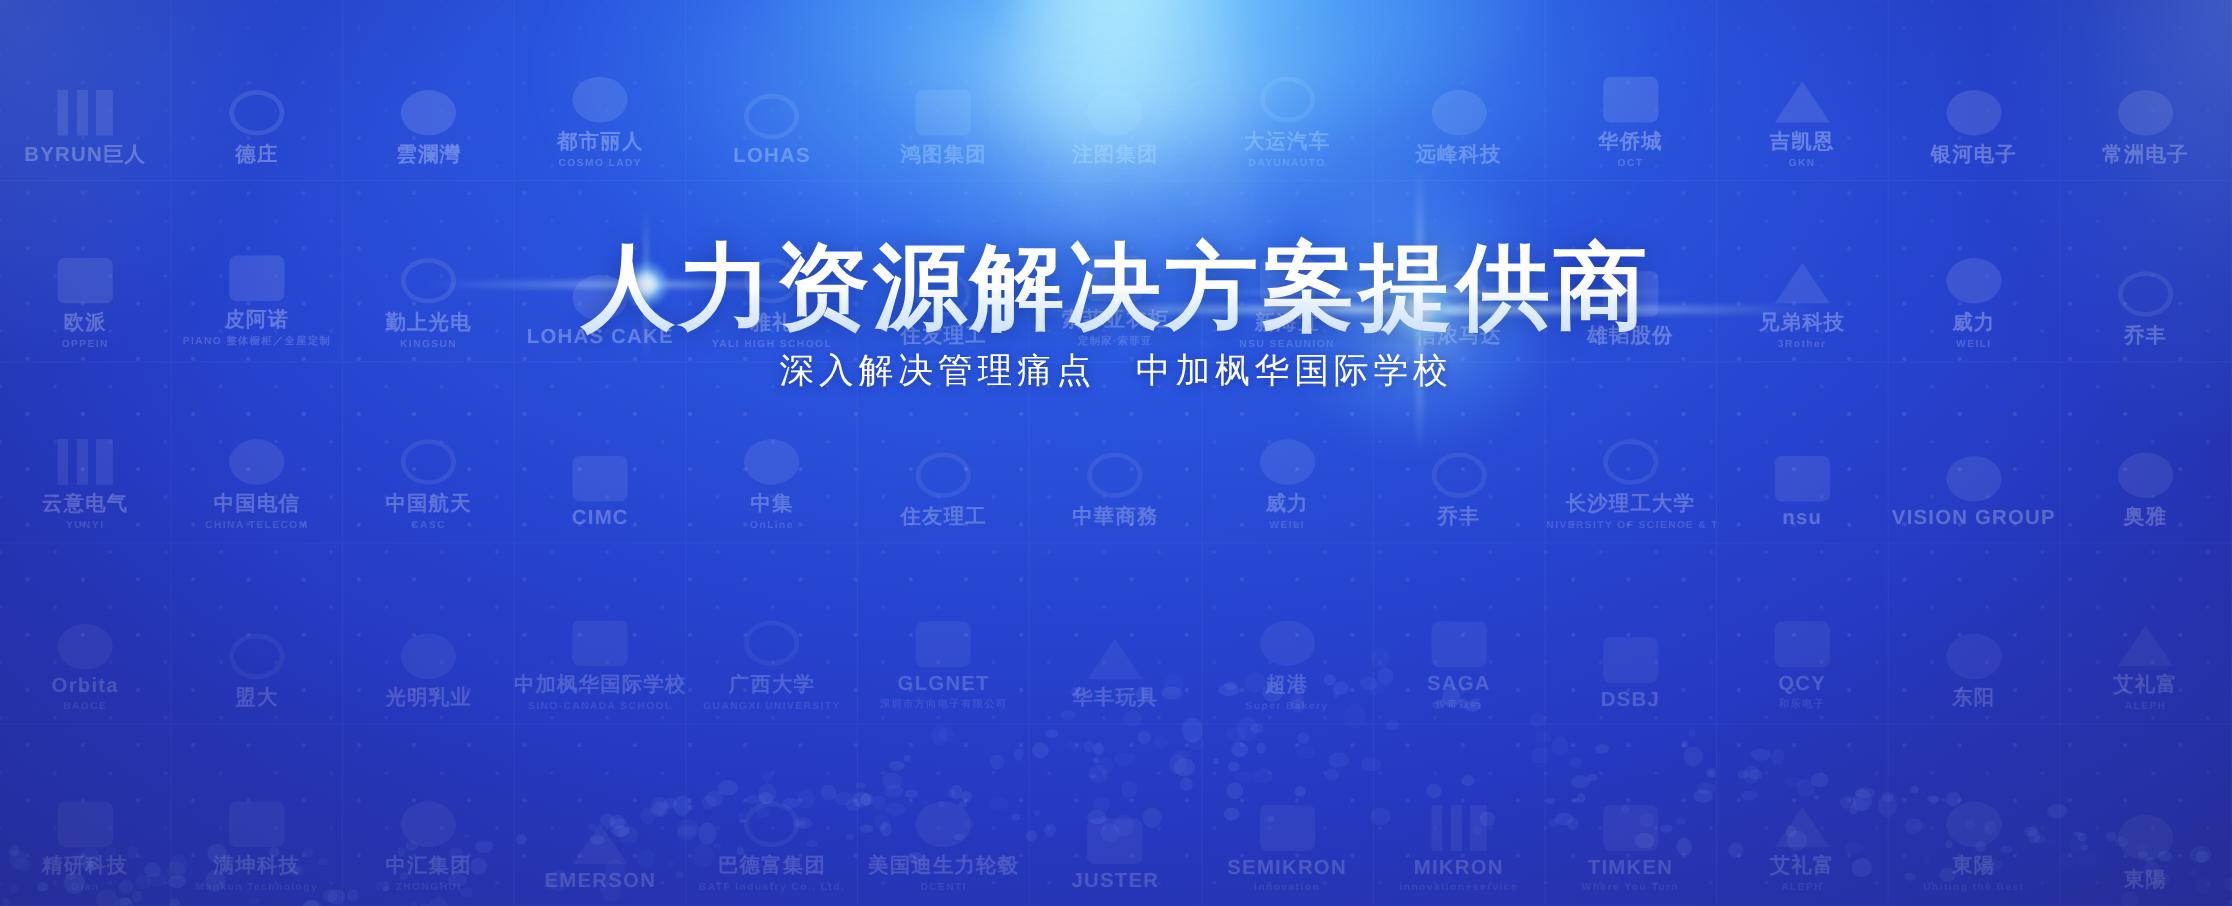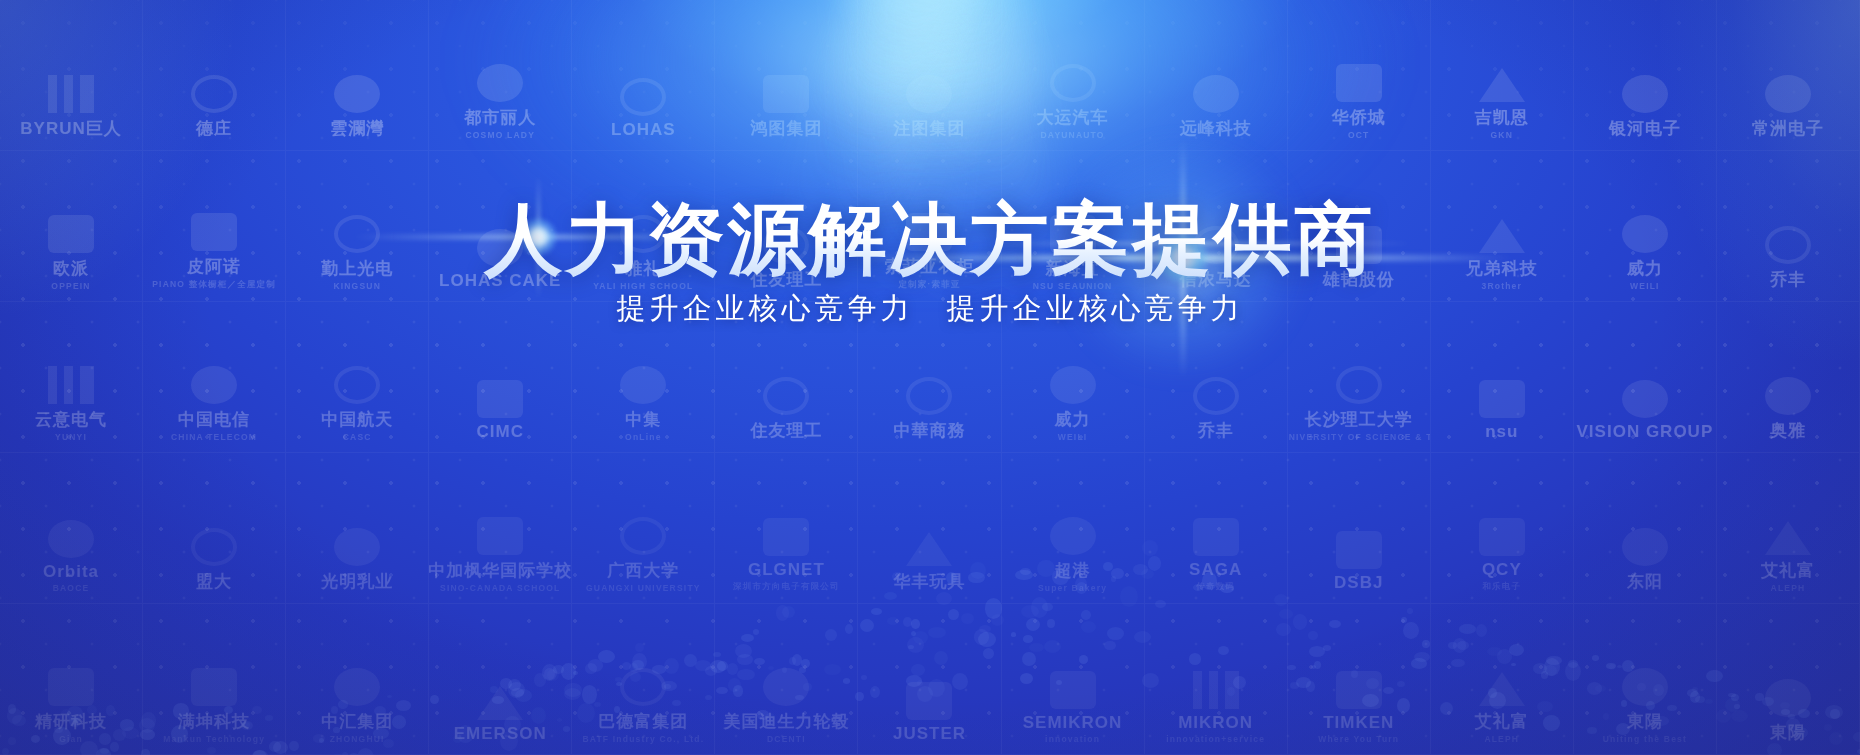--- a/index.html
+++ b/index.html
@@ -876,16 +876,16 @@
     <div class="hbar"></div>
     <div class="vbar"></div>
     <div class="core"></div>
   </div>
 
   <div id="content">
 
 
     <h1 id="heading">人力资源解决方案提供商</h1>
 
-    <p id="subtitle">提升企业核心竞争力　提升企业核心竞争力</p>
+    <p id="subtitle">深入解决管理痛点　中加枫华国际学校</p>
 
   </div>
 </div>
 
 </body></html>

